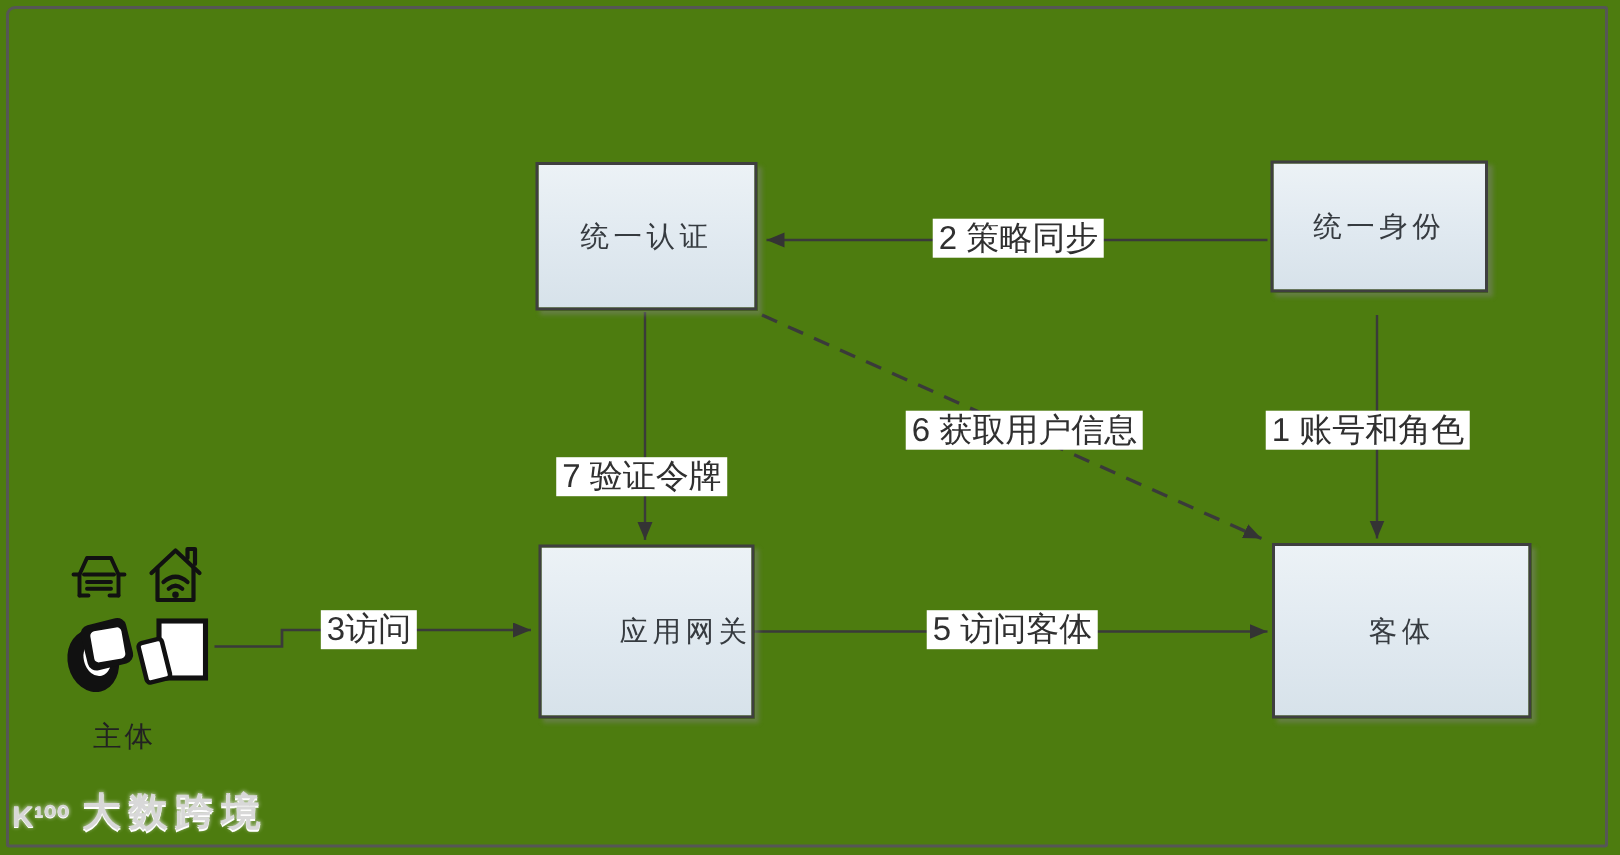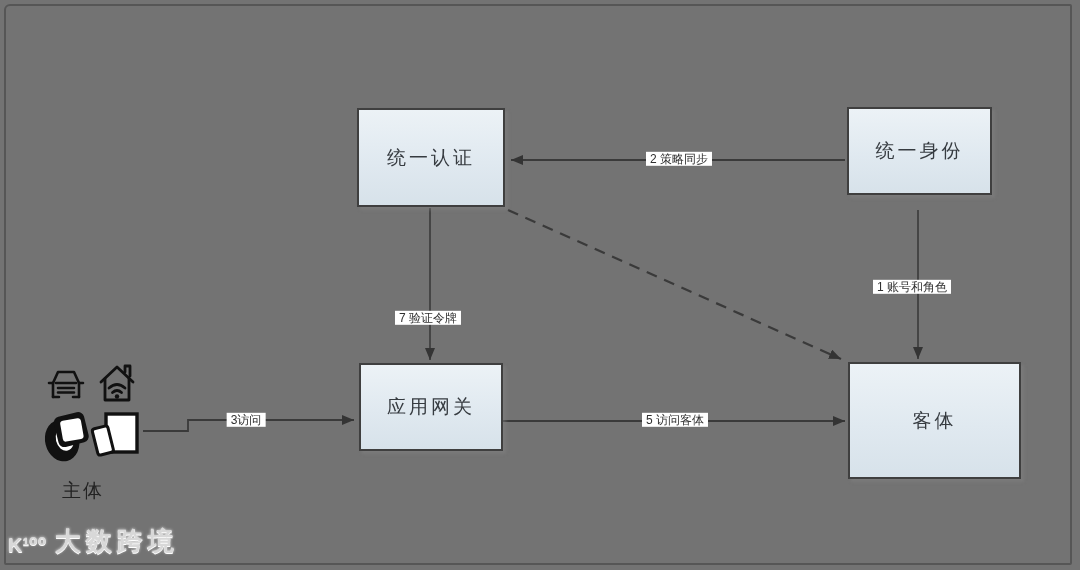--- a/index.html
+++ b/index.html
@@ -1,36 +1,36 @@
 <!DOCTYPE html>
 <html><head>
 <meta charset="utf-8">
 <style>
   html,body{margin:0;padding:0;background:#fff;}
   .canvas{
-    position:relative;width:1080px;height:570px;background:#737373;overflow:hidden;
+    position:relative;width:1080px;height:570px;background:#4d7c0f;overflow:hidden;
     font-family:"Liberation Sans","DejaVu Sans",sans-serif;
   }
   .frame{
     position:absolute;left:4px;top:4px;right:8px;bottom:5px;
     border:2px solid #565656;border-radius:6px 2px 2px 2px;pointer-events:none;
   }
   svg.wires{position:absolute;left:0;top:0;}
   .node{
     position:absolute;display:flex;align-items:center;justify-content:center;
     background:linear-gradient(180deg,#ecf2f6 0%,#e0e9f0 55%,#d7e2ea 100%);
     border:2px solid #3f3f3f;box-sizing:border-box;
     box-shadow:3px 3px 3px rgba(130,130,130,.45);
   }
   .node span{
     font-size:19px;letter-spacing:3px;color:#363b40;white-space:nowrap;
   }
   .edge-label{
     position:absolute;transform:translate(-50%,-50%);
-    background:#ffffff;padding:0 4px;font-size:12px;color:#303030;
+    background:#ffffff;padding:0 4px;font-size:22px;color:#303030;
     white-space:nowrap;line-height:1.2;
   }
   .subject-label{
     position:absolute;transform:translate(-50%,-50%);
     font-size:19px;color:#222;letter-spacing:2px;white-space:nowrap;
   }
   .icon{position:absolute;}
   .watermark{
     position:absolute;left:8px;top:528px;display:flex;align-items:flex-end;gap:8px;
     color:#d8d8d8;text-shadow:0 1px 0 #ffffff,0 0 3px #f0f0f0;
@@ -63,32 +63,33 @@
 
     <line x1="508" y1="210" x2="841" y2="359" stroke="#3a3a3a" stroke-width="2.2" stroke-dasharray="11,8" marker-end="url(#arr)"></line>
   </svg>
 
   <div class="node" style="left:357px;top:108px;width:148px;height:99px;">
     <span>统一认证</span>
   </div>
   <div class="node" style="left:847px;top:107px;width:145px;height:88px;">
     <span>统一身份</span>
   </div>
-  <div class="node" style="left:359px;top:363px;width:144px;height:88px;">
+  <div class="node" style="left:359px;top:363px;width:144px;height:116px;justify-content:flex-end;">
     <span>应用网关</span>
   </div>
   <div class="node" style="left:848px;top:362px;width:173px;height:117px;">
     <span>客体</span>
   </div>
 
   <div class="edge-label" style="left:912px;top:287px;">1 账号和角色</div>
   <div class="edge-label" style="left:679px;top:159px;">2 策略同步</div>
   <div class="edge-label" style="left:246px;top:420px;">3访问</div>
   <div class="edge-label" style="left:428px;top:318px;">7 验证令牌</div>
   <div class="edge-label" style="left:675px;top:420px;">5 访问客体</div>
+  <div class="edge-label" style="left:683px;top:287px;">6 获取用户信息</div>
 
   <svg class="icon" style="left:46px;top:366px;" width="40" height="38" viewBox="0 0 40 38">
     <g fill="none" stroke="#111" stroke-width="2.6" stroke-linejoin="round" stroke-linecap="round">
       <path d="M7,31 V17 L12,6 H28 L33,17 V31"></path>
       <path d="M10,17 H30"></path>
       <path d="M12,22 H28 M12,26.5 H28"></path>
       <path d="M7,31 H13 M27,31 H33"></path>
       <path d="M3,17 H7 M33,17 H37"></path>
     </g>
   </svg>

